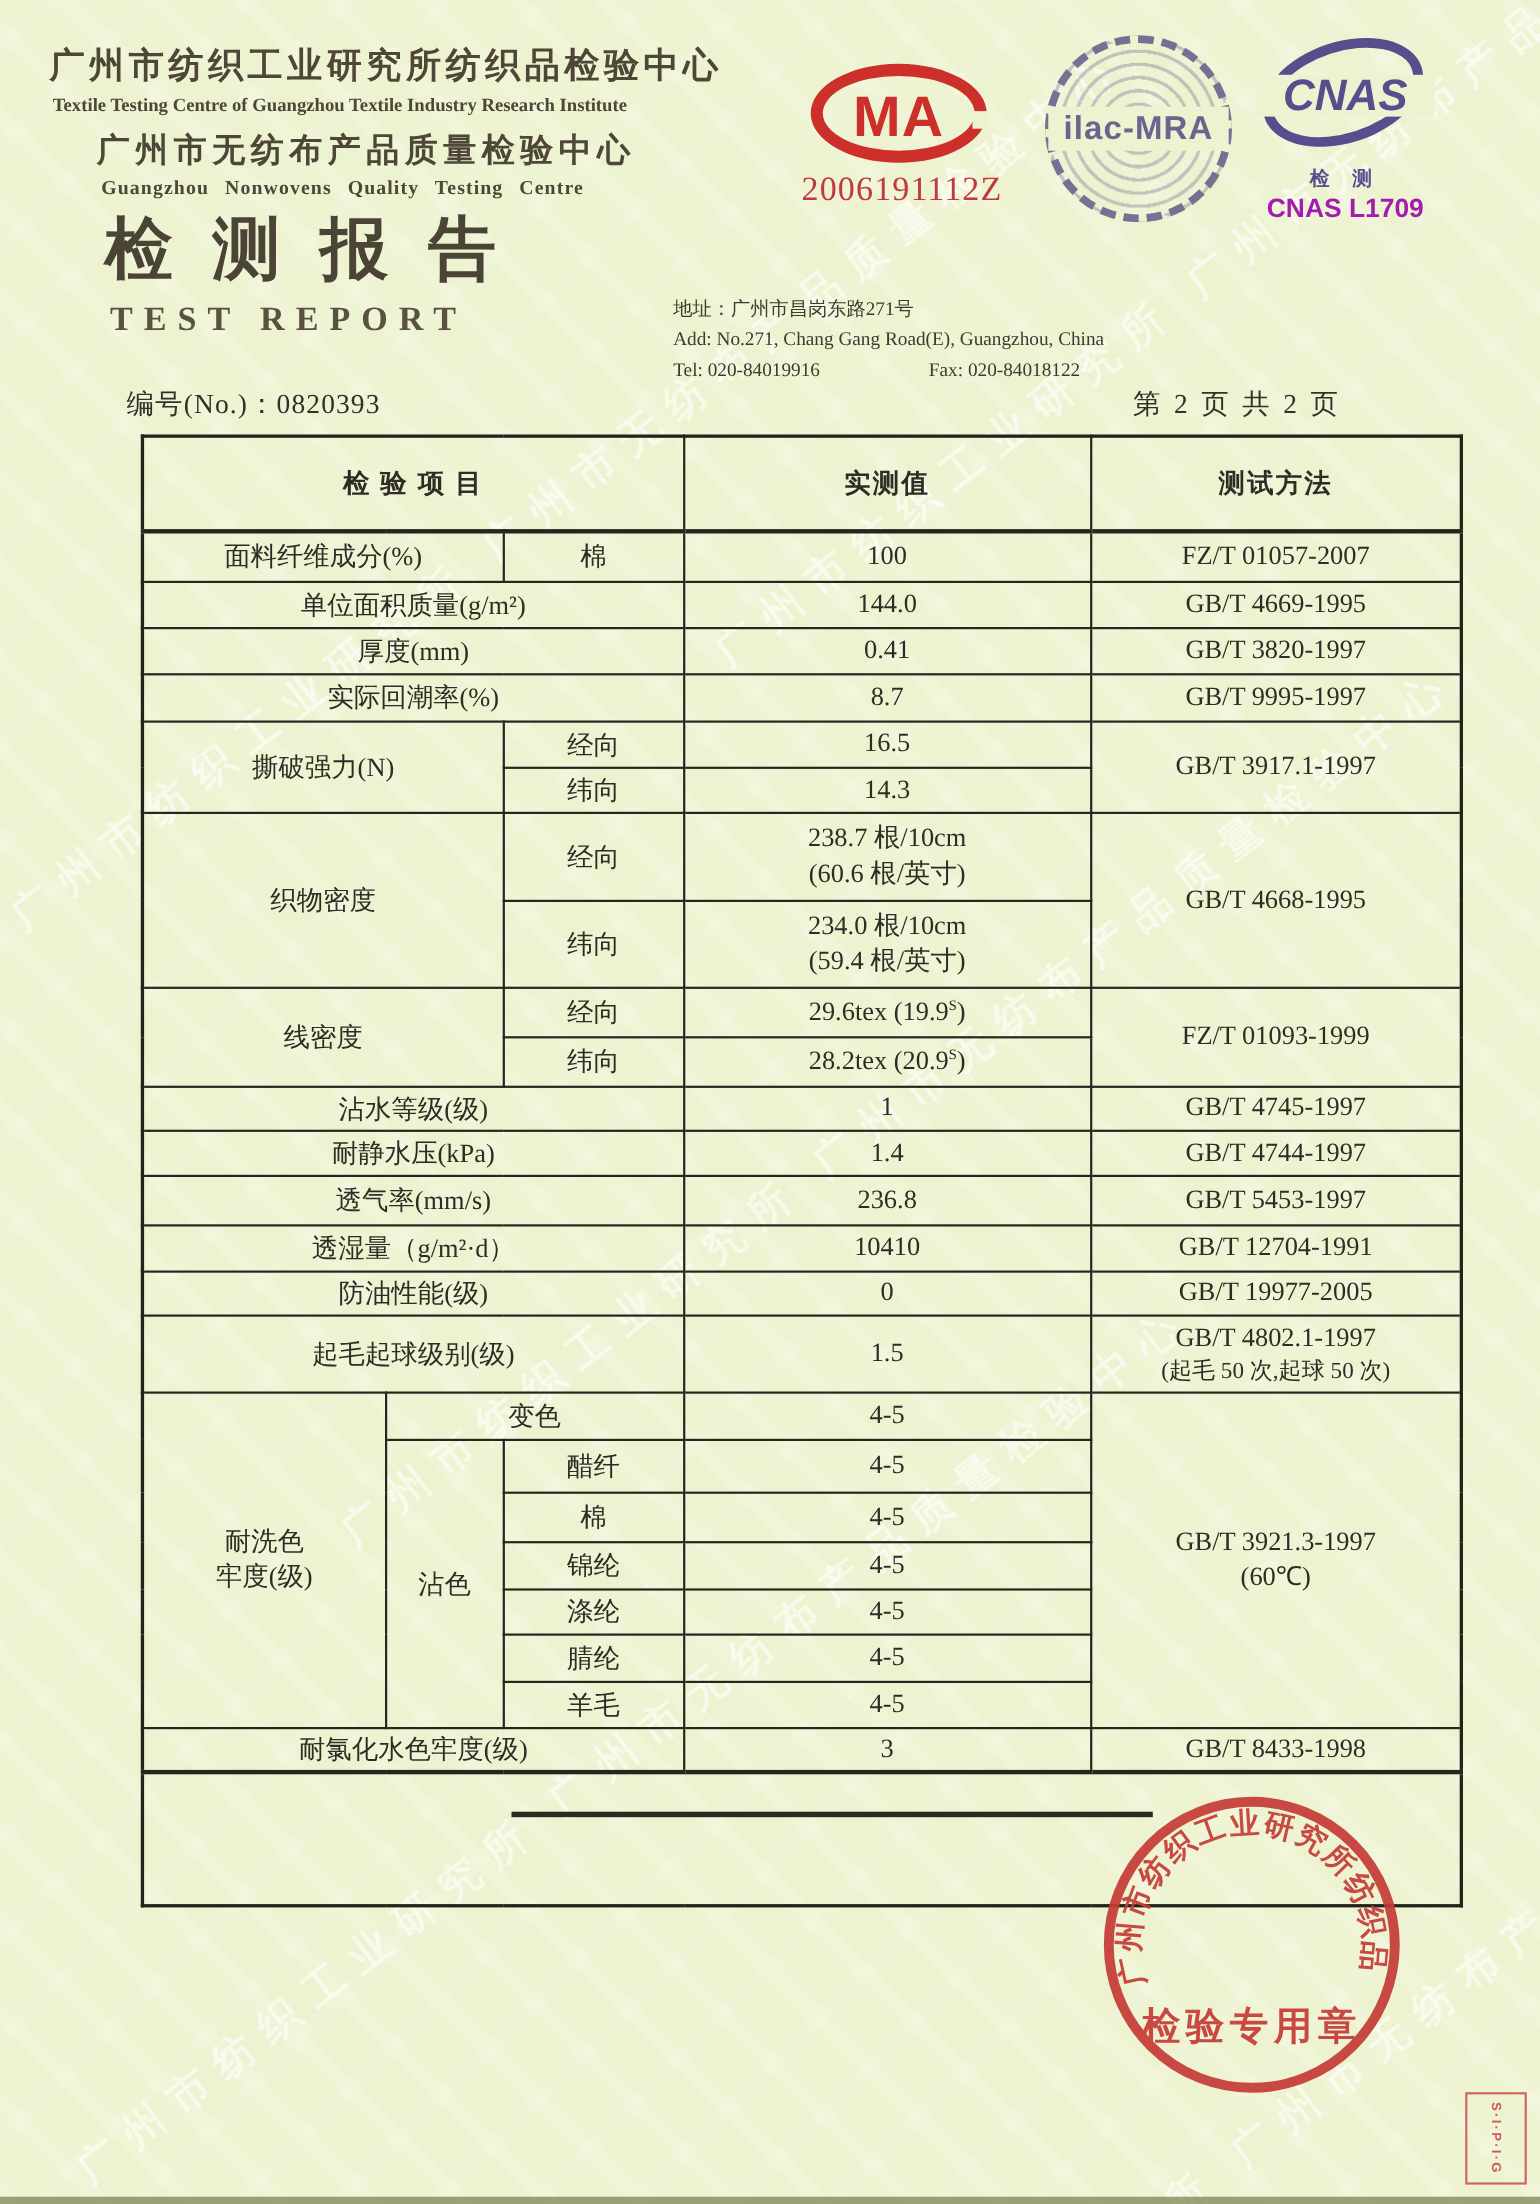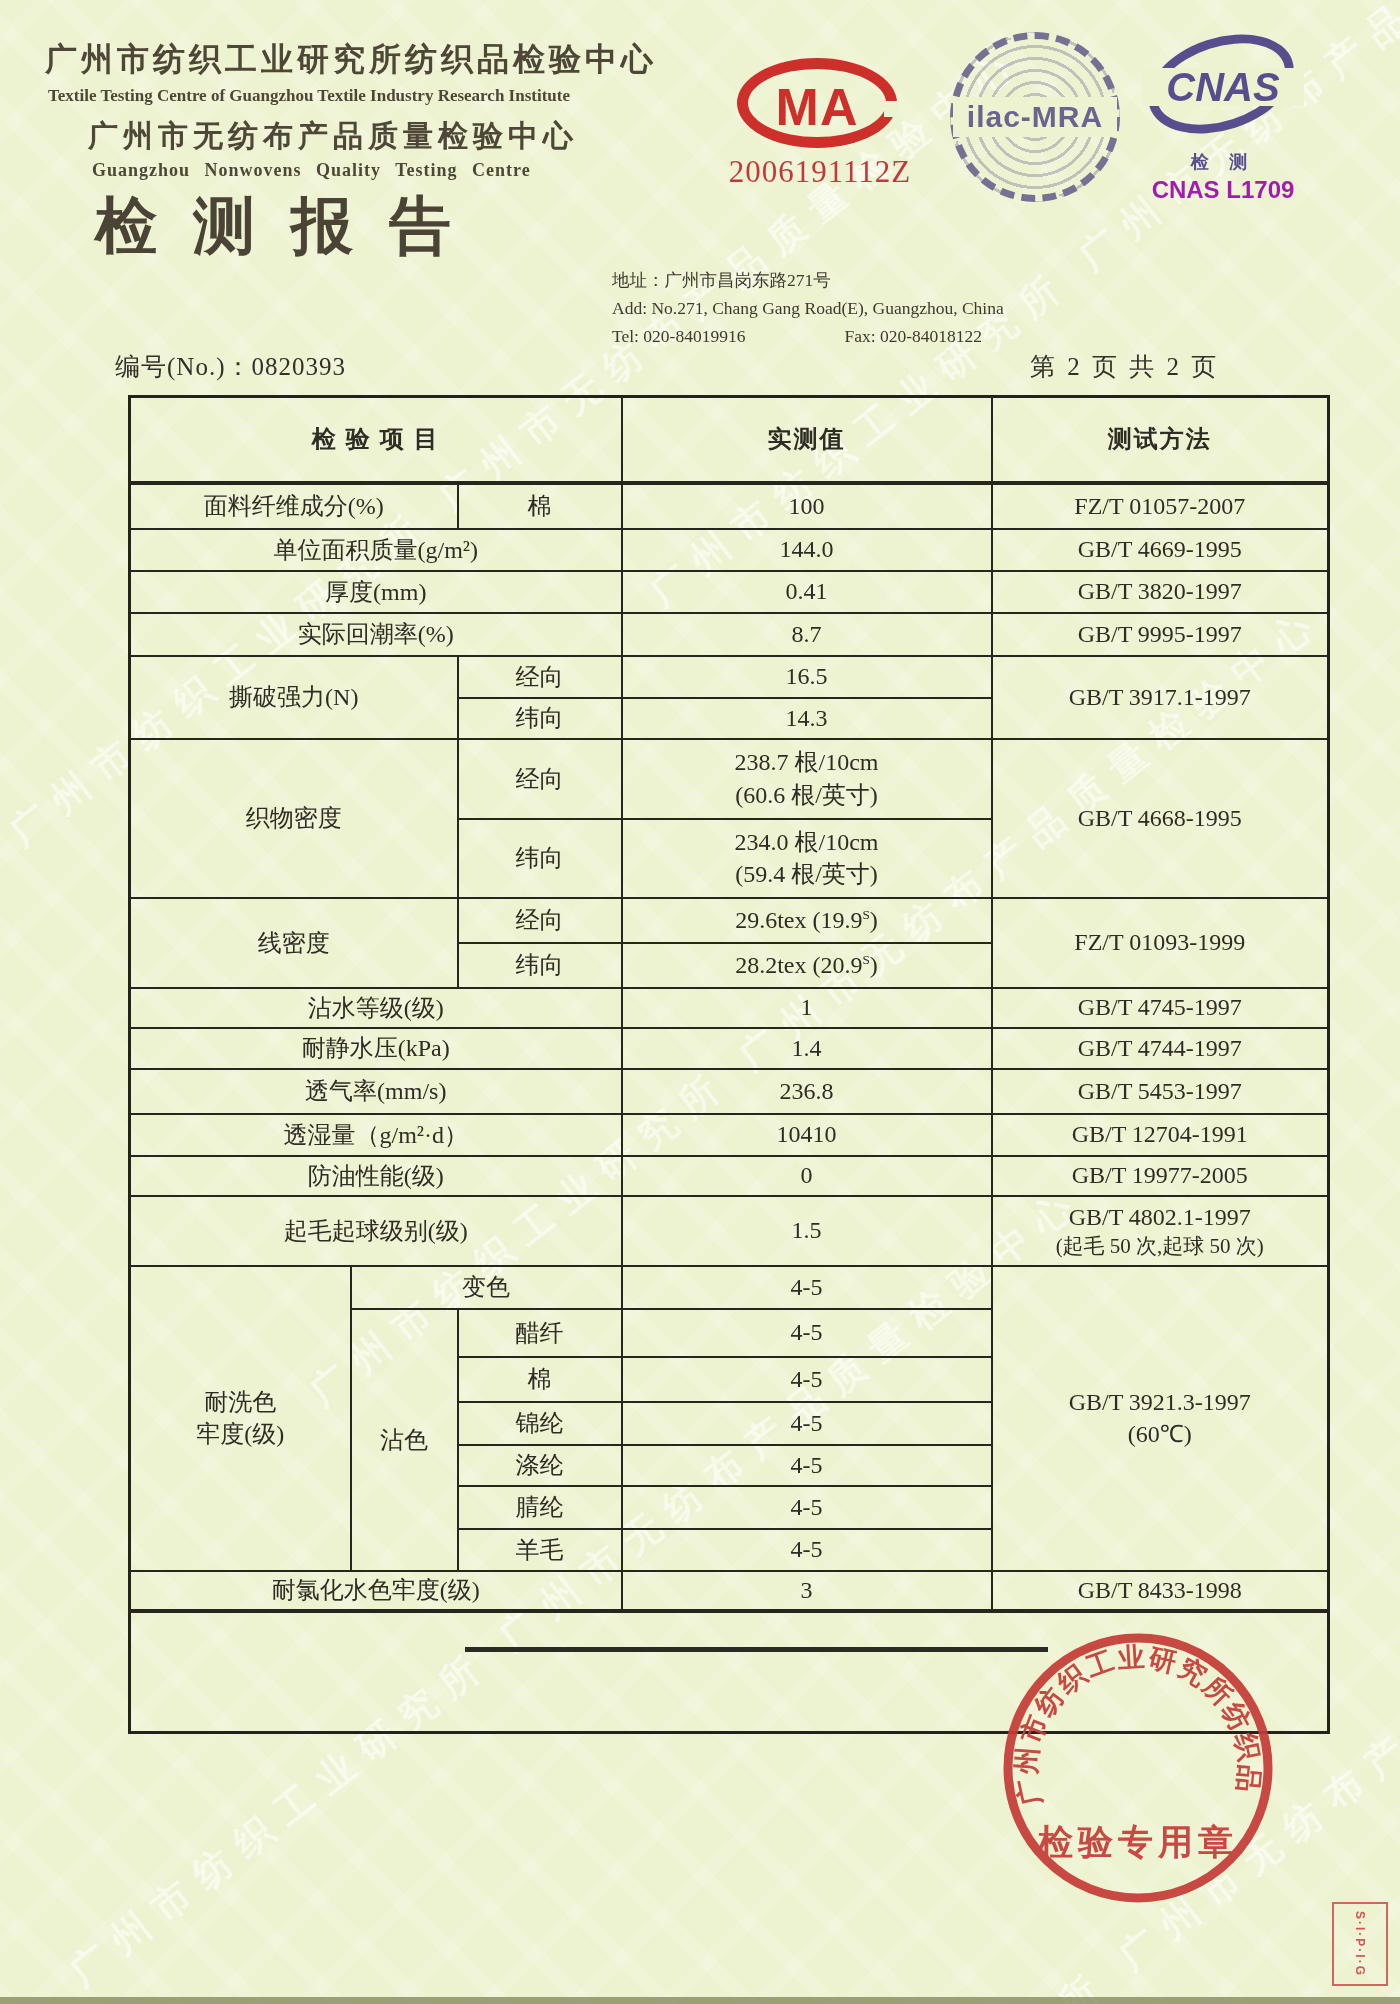--- a/index.html
+++ b/index.html
@@ -101,20 +101,21 @@
     <span class="wm" style="left:-60px; top:1560px; font-size:38px;">广州市纺织工业研究所 广州市无纺布产品质量检验中心</span>
     <span class="wm" style="left:520px; top:180px; font-size:38px;">广州市纺织工业研究所 广州市无纺布产品质量检验中心</span>
     <span class="wm" style="left:560px; top:1880px; font-size:38px;">广州市纺织工业研究所 广州市无纺布产品质量检验中心</span>
   </div>
 
   <div class="inst-cn1">广州市纺织工业研究所纺织品检验中心</div>
   <div class="inst-en1">Textile Testing Centre of Guangzhou Textile Industry Research Institute</div>
   <div class="inst-cn2">广州市无纺布产品质量检验中心</div>
   <div class="inst-en2">Guangzhou  Nonwovens  Quality  Testing  Centre</div>
   <div class="title-cn">检测报告</div>
+  <div class="title-en">TEST  REPORT</div>
 
   <div class="cma">
     <div class="cma-text">MA</div>
   </div>
   <div class="cma-number">2006191112Z</div>
 
   <div class="ilac">
     <div class="ilac-band">
       <span class="ilac-text">ilac-MRA</span>
     </div>

